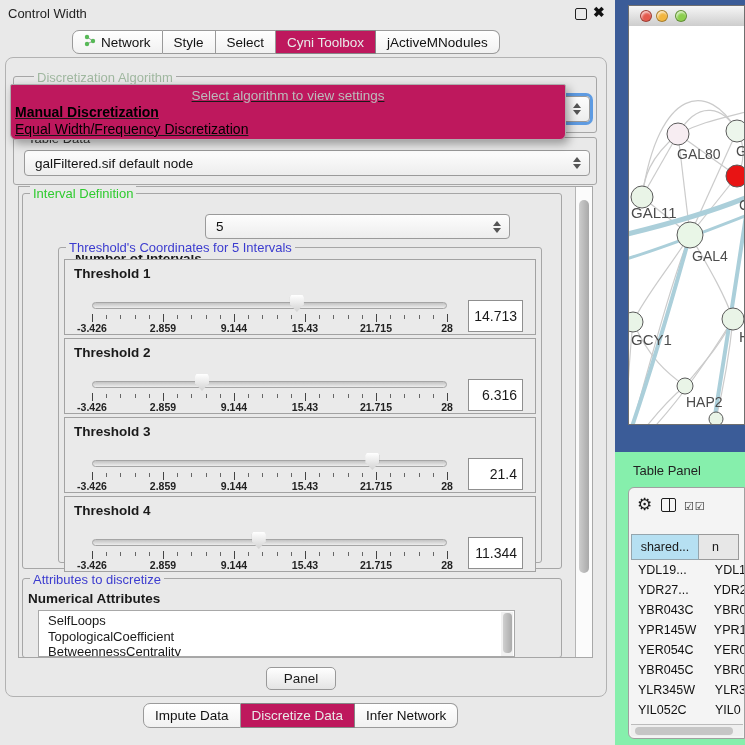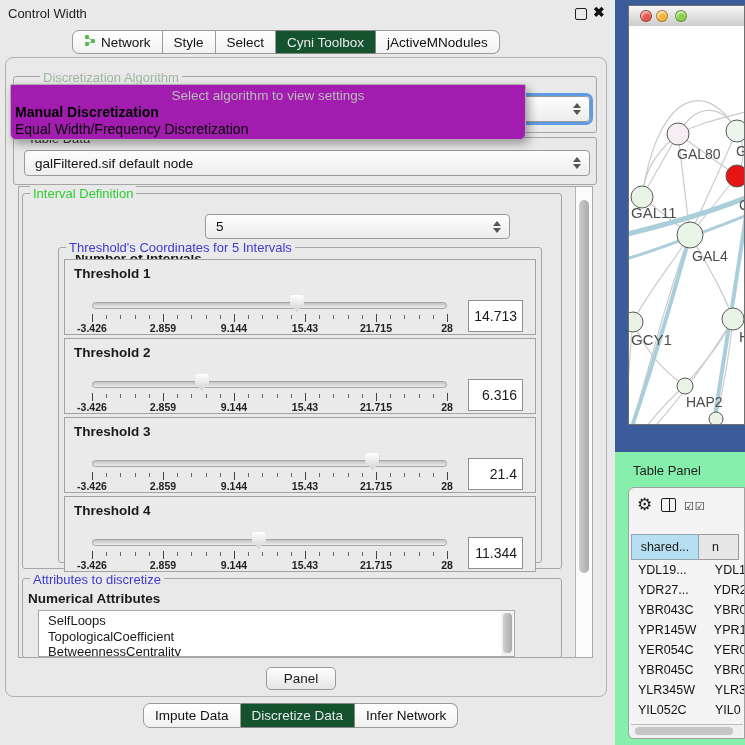--- a/index.html
+++ b/index.html
@@ -11,21 +11,21 @@
   .titlebar{left:0;top:0;width:613px;height:27px;}
   .titlebar .t{left:8px;top:6px;font-size:13px;color:#222;}
   .float-ic{left:575px;top:8px;width:10px;height:10px;border:1.6px solid #222;border-radius:2px;}
   .close-ic{left:593px;top:4px;font-size:14px;font-weight:bold;color:#111;}
 
   .tabrow{display:flex;}
   .tab{height:24px;display:flex;align-items:center;gap:5px;padding:0 11px;font-size:13.5px;color:#111;
        background:linear-gradient(#ffffff,#f1f1f1);border:1px solid #9a9a9a;border-left:none;box-sizing:border-box;}
   .tab:first-child{border-left:1px solid #9a9a9a;border-radius:7px 0 0 7px;}
   .tab:last-child{border-radius:0 7px 7px 0;}
-  .tab.sel{background:#14532d;border-color:#868686;color:#e9e9e9;text-align:center;}
+  .tab.sel{background:#be185d;border-color:#868686;color:#e9e9e9;text-align:center;}
   .toptabs{left:72px;top:30px;}
   .bottabs{left:143px;top:703px;}
   .bottabs .tab{height:25px;}
 
   .content-panel{left:5px;top:57px;width:602px;height:640px;border:1px solid #b2b2b2;border-radius:8px;background:#e9e9e9;box-sizing:border-box;}
 
   
   .group{border:1px solid #a6a6a6;border-radius:3px;box-sizing:border-box;}
   .legend{position:absolute;padding:0 3px;background:#e9e9e9;font-size:13px;white-space:nowrap;}
   .lg-green{color:#2fcb2f;}
@@ -35,22 +35,22 @@
 
   
   .combo{border:1px solid #9a9a9a;border-radius:4px;background:linear-gradient(#fdfdfd,#ededed);
          display:flex;align-items:center;padding:0 26px 0 10px;font-size:13.5px;color:#111;box-sizing:border-box;}
   .stepper{position:absolute;right:8px;top:50%;transform:translateY(-50%);display:flex;flex-direction:column;gap:2px;}
   .tri-up{width:0;height:0;border-left:4px solid transparent;border-right:4px solid transparent;border-bottom:5px solid #555;}
   .tri-dn{width:0;height:0;border-left:4px solid transparent;border-right:4px solid transparent;border-top:5px solid #555;}
   .focus-ring{box-shadow:0 0 0 3px rgba(86,151,226,.95);}
 
   
-  .popup{left:10px;top:84px;width:516px;height:56px;background:#a21caf;border:1px solid #adadad;
-         border-radius:2px 2px 6px 6px;box-shadow:3px 4px 10px rgba(0,0,0,.35);z-index:50;box-sizing:border-box;}
+  .popup{left:10px;top:84px;width:556px;height:56px;background:#be185d;border:1px solid #adadad;
+         border-radius:2px 2px 6px 6px;box-shadow:3px 4px 10px rgba(0,0,0,.35);z-index:50;box-sizing:border-box;text-decoration:underline;}
   .popup .hint{text-align:center;color:#bcbcbc;font-size:13.5px;line-height:17px;margin-top:2px;}
   .popup .opt{font-size:14px;line-height:17px;padding-left:4px;color:#000;white-space:nowrap;}
   .popup .opt.sel{font-weight:bold;}
 
   
   .scrollpane{left:18px;top:186px;width:575px;height:472px;border:1px solid #a8a8a8;box-sizing:border-box;}
   .vsb{left:575px;top:187px;width:17px;height:470px;background:#fbfbfb;border-left:1px solid #b5b5b5;box-sizing:border-box;}
   .vsb .thumb{position:absolute;left:3px;top:13px;width:10px;height:373px;border-radius:6px;
               background:linear-gradient(90deg,#cdcdcd,#a9a9a9);}
 
@@ -141,21 +141,21 @@
       <span>Cyni Toolbox</span>
     </div>
   <div class="tab">
       <span>jActiveMNodules</span>
     </div>
 </div>
 
 <div class="abs content-panel"></div>
 
 <div class="abs group" style="left:13px;top:76px;width:584px;height:57px;"></div>
-<span class="legend lg-dim" style="left:40px;top:70px;">Discretization Algorithm</span>
+<span class="legend lg-dim" style="left:34px;top:70px;">Discretization Algorithm</span>
 <div class="abs combo focus-ring" style="left:24px;top:96px;width:566px;height:26px;">
   <div class="stepper">
       <div class="tri-up"></div>
       <div class="tri-dn"></div>
     </div>
 </div>
 
 <div class="abs popup">
   <div class="hint">Select algorithm to view settings</div>
   <div id="algo-popup-opts">

